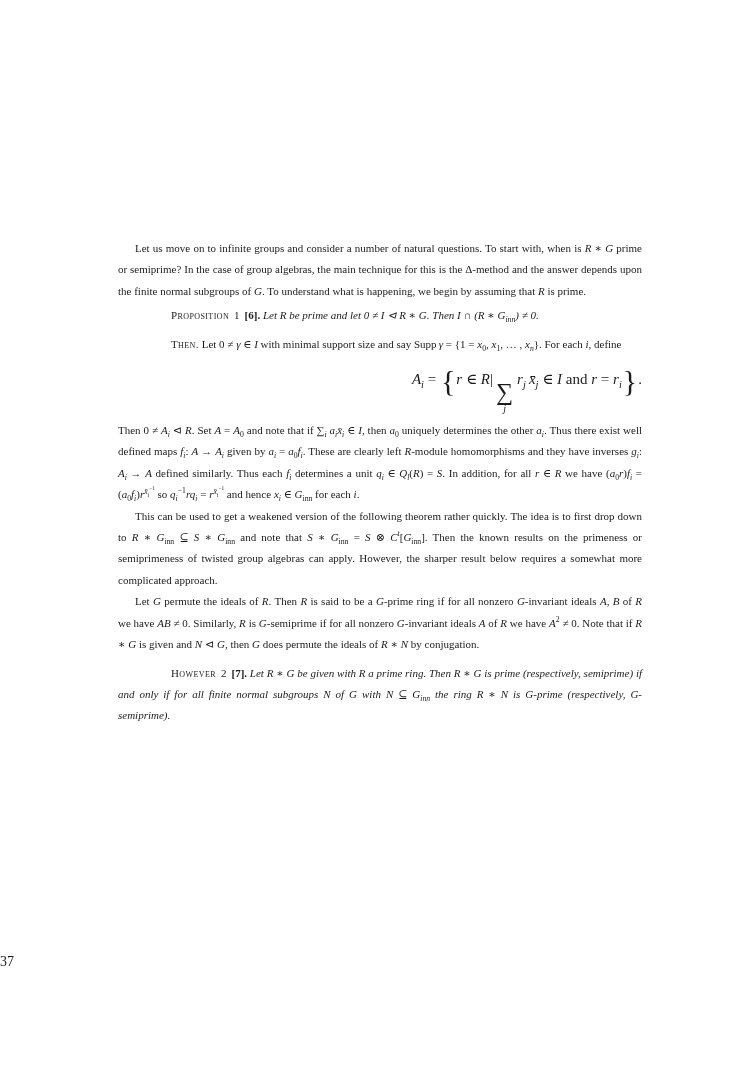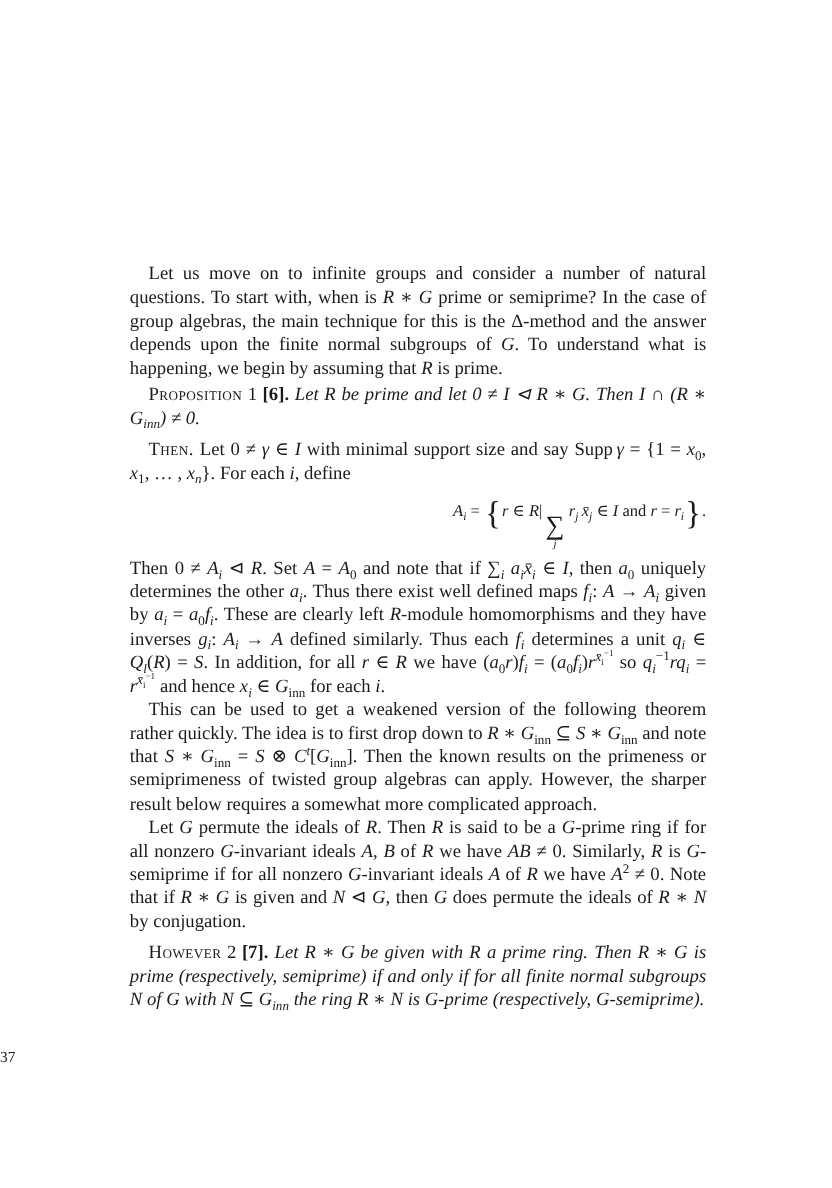--- a/index.html
+++ b/index.html
@@ -23,30 +23,30 @@
     width: 524px;
   }
   .title {
     font-size: 19px;
     font-weight: bold;
     text-align: center;
     letter-spacing: 0.2px;
     margin: 0 0 44px 0;
   }
   p.para {
-    font-size: 17px;
+    font-size: 11px;
     line-height: 21.4px;
     text-align: justify;
     margin: 0;
     text-indent: 17px;
   }
   p.mt2 { margin-top: 3px; }
   p.mt6 { margin-top: 7px; }
   sub, sup { font-size: 70%; line-height: 0; }
-  .sc { font-variant: small-caps; letter-spacing: 0.4px; }
+  .sc { font-variant: small-caps; letter-spacing: 0.4px; margin-left: 36px; }
   .thm-num { padding: 0 5px; }
   .thm-ref { font-weight: bold; }
   .thm-body { font-style: italic; }
   .equation {
     text-align: right;
     font-size: 15px;
     margin: 9px 0 7px 0;
     white-space: nowrap;
   }
   .equation .brace {

